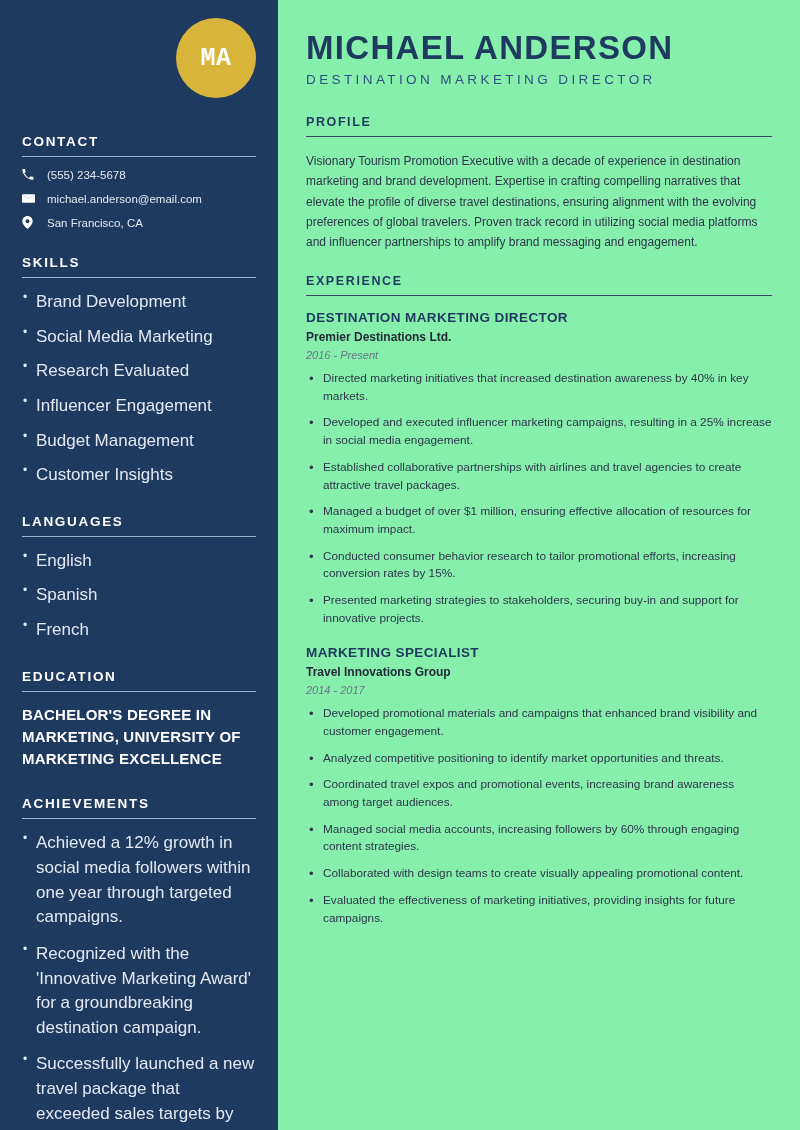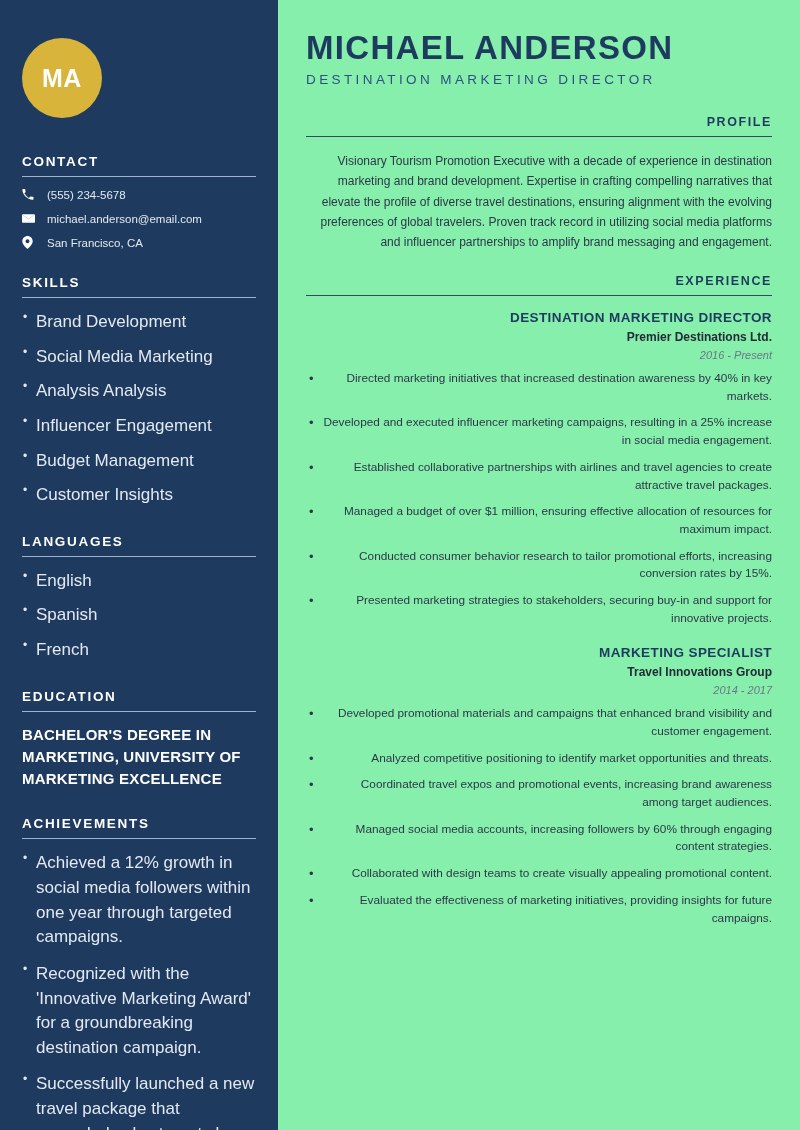--- a/index.html
+++ b/index.html
@@ -24,23 +24,24 @@
   .sidebar {
     width: 278px;
     flex: 0 0 278px;
     background: #1f3a5f;
     color: #ffffff;
     box-sizing: border-box;
     padding: 0 22px 0 22px;
   }
   .avatar-wrap {
     display: flex;
-    justify-content: flex-start;
-    padding-top: 38px;
+    justify-content: flex-end;
+    padding-top: 18px;
     padding-bottom: 36px;
+    font-family: Liberation Mono, monospace;
   }
   .avatar {
     width: 80px;
     height: 80px;
     border-radius: 50%;
     background: #d8b43a;
     display: flex;
     align-items: center;
     justify-content: center;
     color: #ffffff;
@@ -129,21 +130,21 @@
     color: #1f3a5f;
     margin: 0 0 6px 0;
     line-height: 1.1;
   }
   .job-title-top {
     font-size: 13.5px;
     letter-spacing: 3.4px;
     color: #2c5282;
     margin: 0 0 28px 0;
   }
-  .main-section { margin-bottom: 22px; text-align: right; }
+  .main-section { margin-bottom: 22px; }
   .main-heading {
     font-size: 12.5px;
     font-weight: bold;
     letter-spacing: 1.6px;
     color: #1f3a5f;
     margin: 0 0 7px 0;
   }
   .main-rule {
     height: 1px;
     background: #34495e;
@@ -239,21 +240,21 @@
         </li>
       </ul>
     </section>
 
     <section class="side-section">
       <h2 class="side-heading">SKILLS</h2>
       <div class="side-rule"></div>
       <ul class="bullet-list">
         <li>Brand Development</li>
         <li>Social Media Marketing</li>
-        <li>Analysis Analysis</li>
+        <li>Research Evaluated</li>
         <li>Influencer Engagement</li>
         <li>Budget Management</li>
         <li>Customer Insights</li>
       </ul>
     </section>
 
     <section class="side-section">
       <h2 class="side-heading">LANGUAGES</h2>
       <div class="side-rule"></div>
       <ul class="bullet-list">

